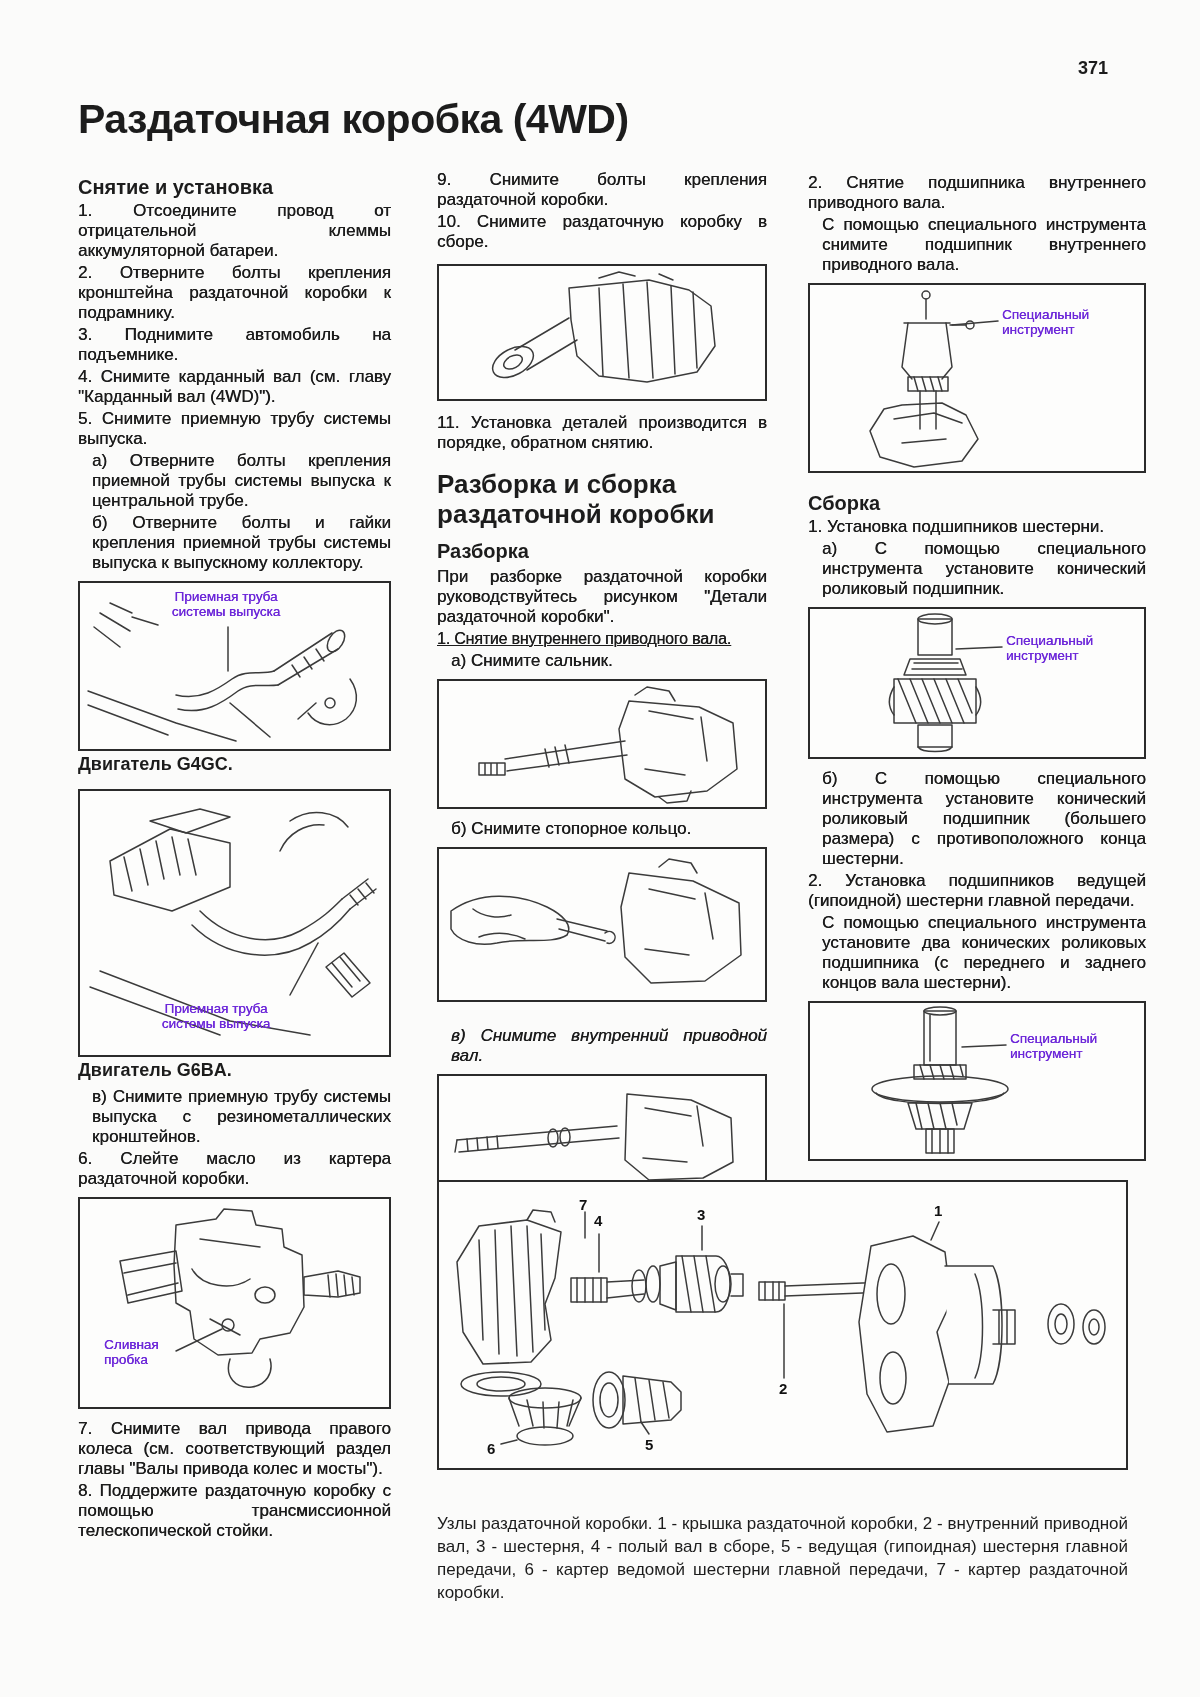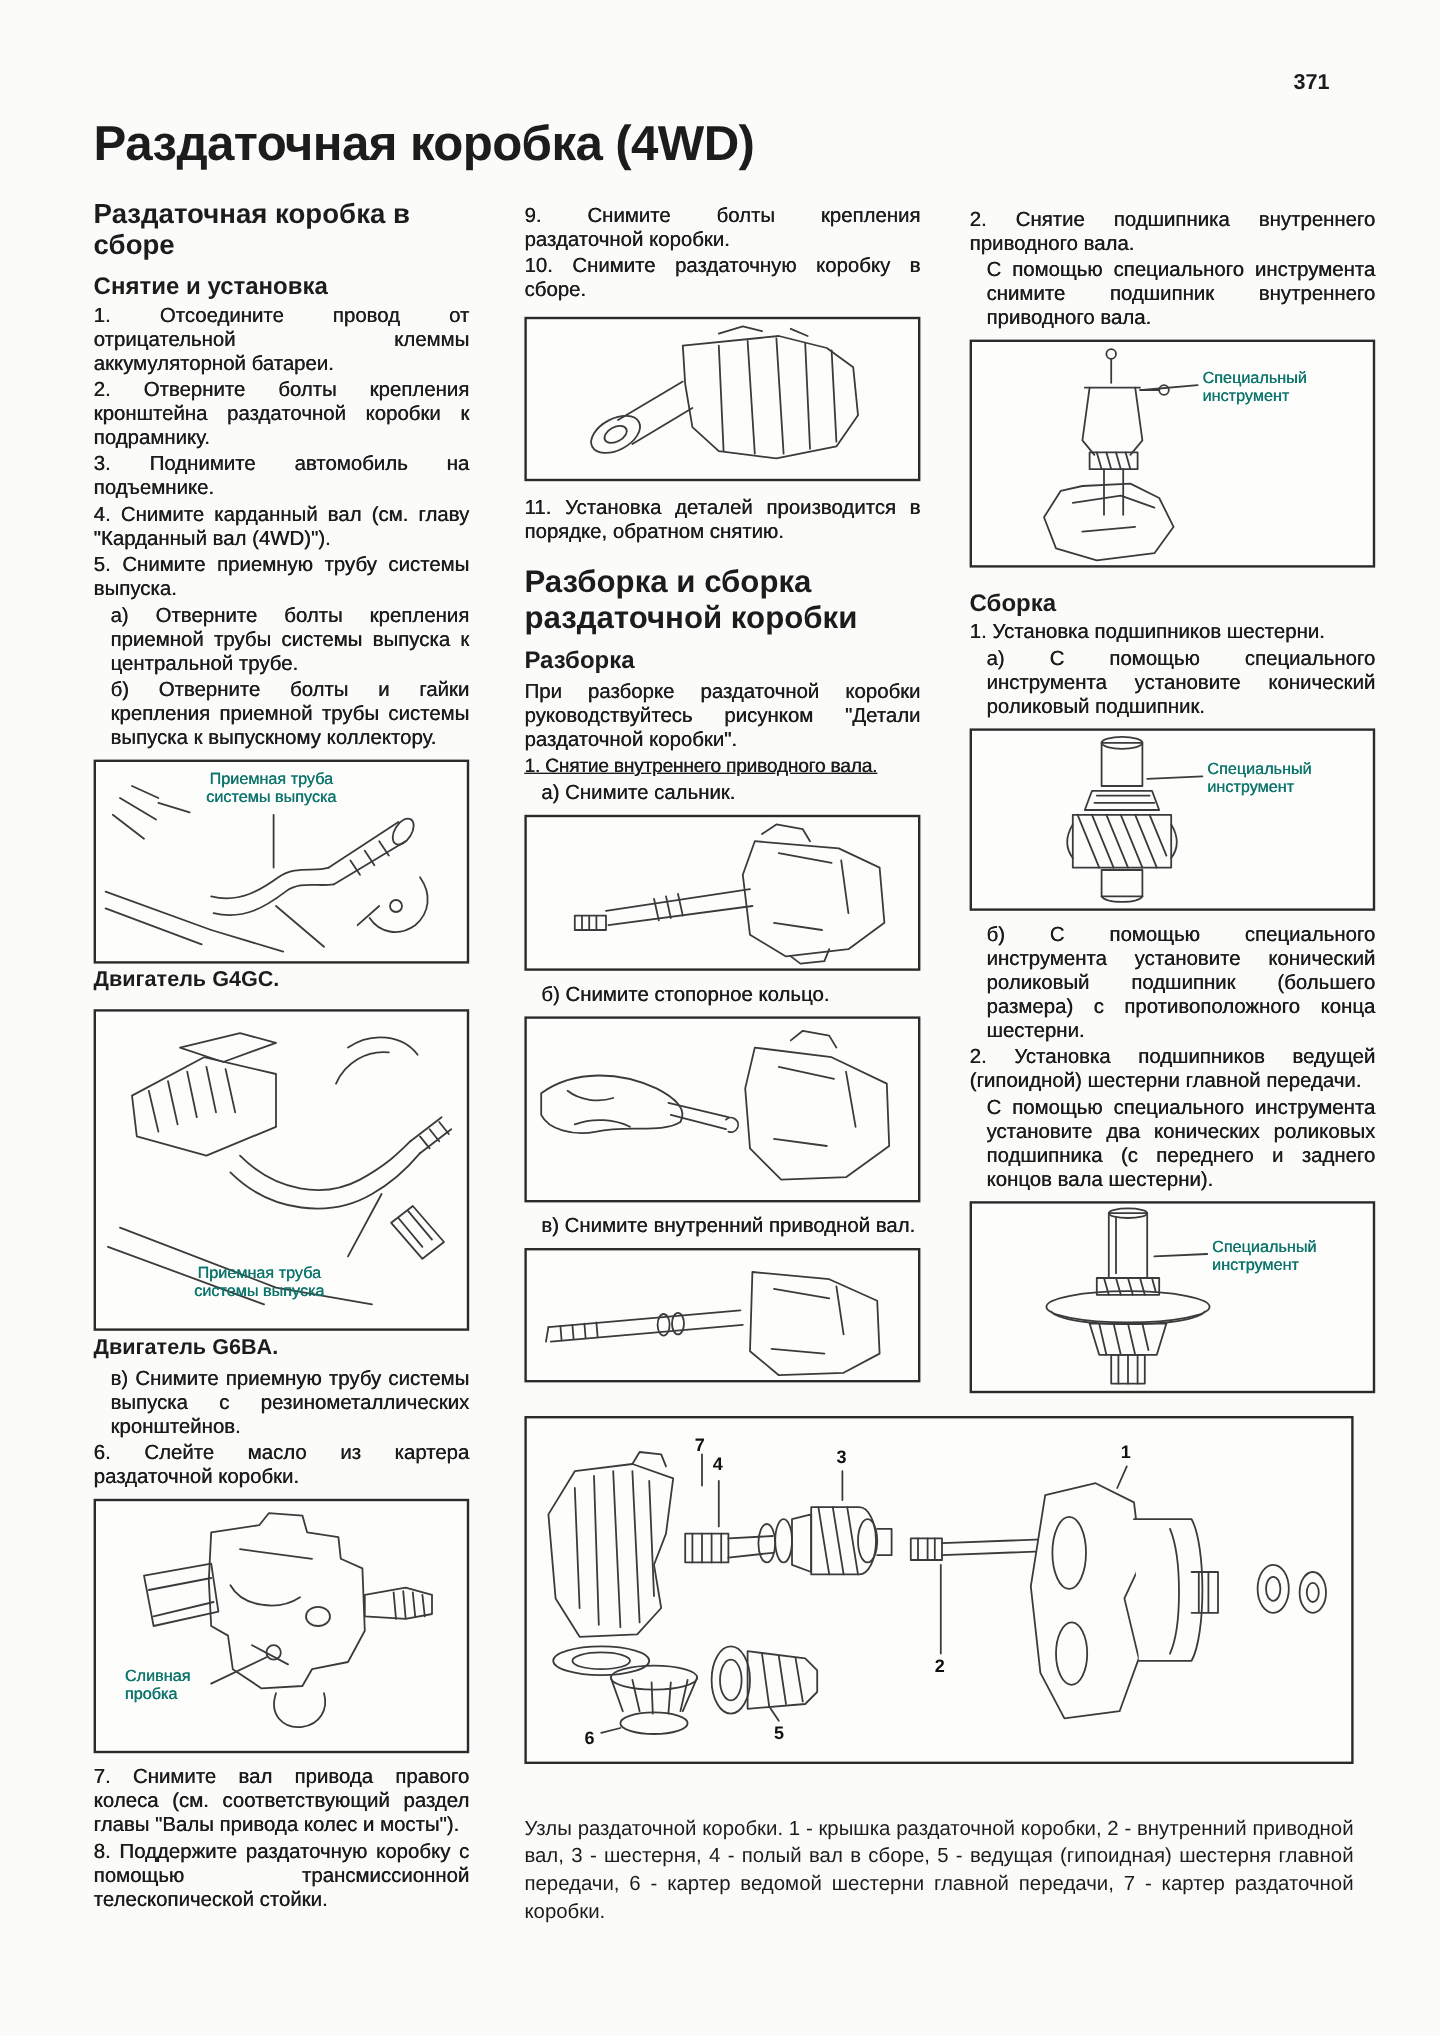--- a/index.html
+++ b/index.html
@@ -20,21 +20,21 @@
   .h3{font-size:20px;line-height:24px;font-weight:bold;text-align:left;margin:10px 0 0 0;}
   p.t{font-size:17px;line-height:20px;margin:2px 0;text-shadow:0.3px 0 0 currentColor;}
   p.ind{padding-left:14px;}
   p.one{white-space:nowrap;font-size:16px;letter-spacing:-0.2px;text-align:left;text-decoration:underline;}
   .figbox{
     position:relative;border:2px solid #2b2b2b;background:#fdfdfc;
     margin:8px 0 2px 0;box-sizing:border-box;
   }
   .figbox svg{display:block;}
   .figlabel{
-    position:absolute;font-size:13.5px;line-height:15px;color:#0f766e;
+    position:absolute;font-size:13.5px;line-height:15px;color:#6d28d9;
     text-shadow:0.3px 0 0 currentColor;
   }
   .figcap{font-size:18px;font-weight:bold;text-align:left;margin:2px 0 0 0;line-height:22px;}
   .bigfig{position:absolute;left:437px;top:1180px;width:691px;height:290px;
     border:2px solid #2b2b2b;background:#fdfdfc;box-sizing:border-box;}
   .pnum{position:absolute;font-size:15px;font-weight:bold;color:#111;}
   .bigcap{
     position:absolute;left:437px;top:1512px;width:691px;
     font-size:17px;line-height:23px;font-weight:normal;text-align:justify;
   }
@@ -43,21 +43,20 @@
 </style>
 </head>
 <body>
 
 <div class="page">
 
   <div class="pagenum">371</div>
   <div class="title">Раздаточная коробка (4WD)</div>
 
   <div class="col col-left">
-    <div class="h2">Раздаточная коробка в сборе</div>
     <div class="h3">Снятие и установка</div>
     <p class="t">1. Отсоедините провод от отрицательной клеммы аккумуляторной батареи.</p>
     <p class="t">2. Отверните болты крепления кронштейна раздаточной коробки к подрамнику.</p>
     <p class="t">3. Поднимите автомобиль на подъемнике.</p>
     <p class="t">4. Снимите карданный вал (см. главу "Карданный вал (4WD)").</p>
     <p class="t">5. Снимите приемную трубу системы выпуска.</p>
     <p class="t ind">а) Отверните болты крепления приемной трубы системы выпуска к центральной трубе.</p>
     <p class="t ind">б) Отверните болты и гайки крепления приемной трубы системы выпуска к выпускному коллектору.</p>
 
     <div class="figbox" style="height:170px;">
@@ -159,21 +158,21 @@
         <path class="ln" d="M12,62 C40,42 78,44 108,58 C124,66 134,76 128,86 C112,96 84,88 58,94 C38,98 18,92 12,80 z"></path>
         <path class="ln" d="M34,60 c10,8 26,10 38,6 M40,88 c16,-6 34,-4 46,2"></path>
         <path class="ln" d="M118,70 L168,82 M120,80 L166,92"></path>
         <path class="ln" d="M166,84 a6,6 0 1,1 2,10"></path>
         <path class="ln" d="M190,24 l64,8 l46,22 l2,52 l-36,26 l-54,2 l-26,-26 l-4,-50 z"></path>
         <path class="ln" d="M210,40 l46,10 M206,100 l44,6 M266,44 l8,46"></path>
         <path class="ln" d="M220,18 l10,-8 l22,4 l6,10"></path>
       </svg>
     </div>
 
-    <p class="t ind" style="margin-top:10px;">в) Снимите внутренний приводной вал.</p>
+    <p class="t ind" style="margin-top:24px;font-style:italic;">в) Снимите внутренний приводной вал.</p>
 
     <div class="figbox" style="height:112px;">
       <svg width="326" height="108" viewBox="0 0 326 108">
         <path class="ln" d="M18,64 L178,50 M20,76 L180,62"></path>
         <path class="ln" d="M18,64 l-2,12 M28,63 l1,12 M38,62 l1,12 M48,61 l1,12 M58,60 l1,12"></path>
         <ellipse class="ln" cx="114" cy="62" rx="5" ry="9"></ellipse>
         <ellipse class="ln" cx="126" cy="61" rx="5" ry="9"></ellipse>
         <path class="ln" d="M188,18 l64,6 l40,18 l2,44 l-30,16 l-54,2 l-24,-20 z"></path>
         <path class="ln" d="M206,32 l46,8 M204,82 l44,4 M258,30 l6,40"></path>
       </svg>

